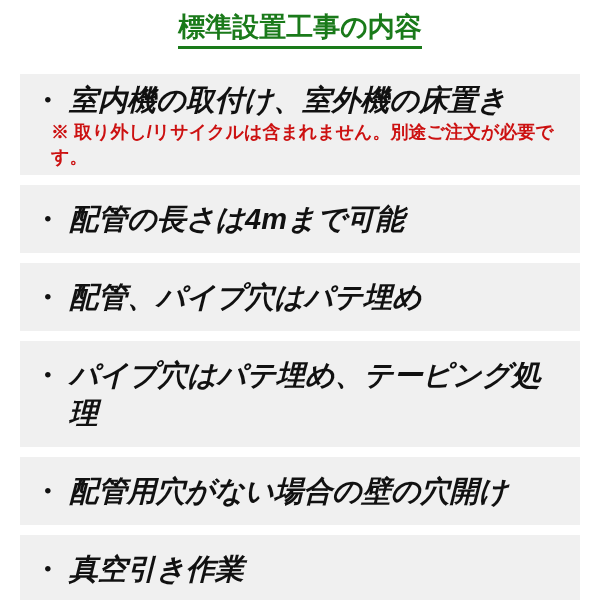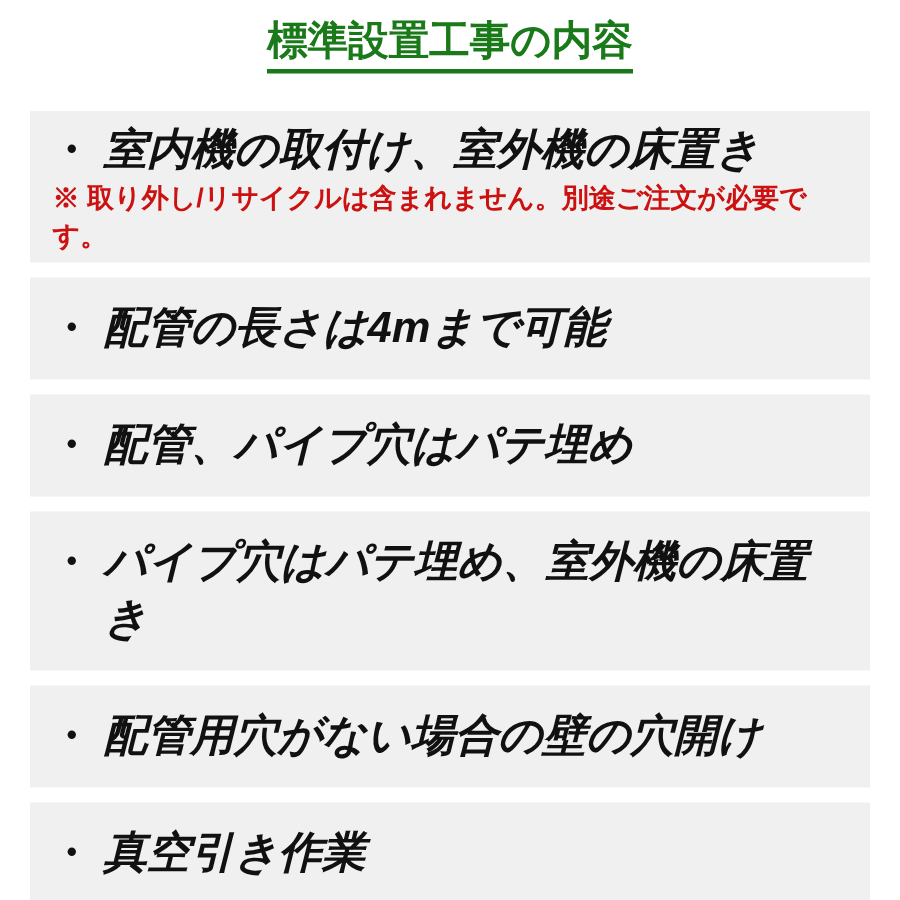--- a/index.html
+++ b/index.html
@@ -57,20 +57,21 @@
   .cont-line {
     
   }
   .item-note {
     font-size: 18px;
     line-height: 25px;
     color: #cc1111;
     font-weight: bold;
     margin-top: 1px;
     padding-left: 2px;
+    margin-left: 16px;
   }
 </style>
 </head>
 <body>
 
 <div class="title-wrap">
   <div class="page-title">標準設置工事の内容</div>
 </div>
 
 <div class="work-list">
@@ -93,21 +94,21 @@
   <div class="work-item">
     <div class="main-line">
       <span class="bullet">・</span>
       <span class="item-text">配管、パイプ穴はパテ埋め</span>
     </div>
   </div>
 
   <div class="work-item">
     <div class="main-line">
       <span class="bullet">・</span>
-      <span class="item-text">パイプ穴はパテ埋め、室外機の床置き</span>
+      <span class="item-text">パイプ穴はパテ埋め、テーピング処理</span>
     </div>
   </div>
 
   <div class="work-item">
     <div class="main-line">
       <span class="bullet">・</span>
       <span class="item-text">配管用穴がない場合の壁の穴開け</span>
     </div>
   </div>
 

